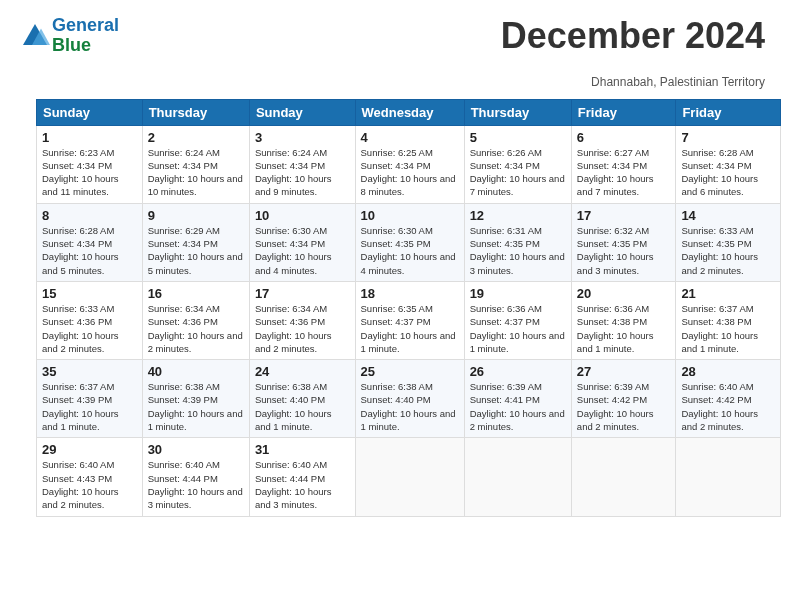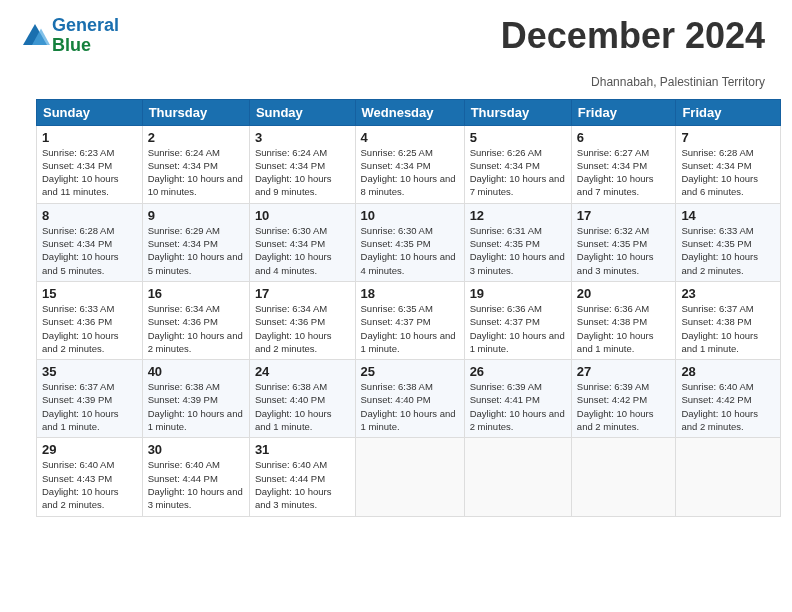--- a/index.html
+++ b/index.html
@@ -213,21 +213,21 @@
           </td>
           <td>
             <span class="day-num">19</span>
             <div class="day-info">Sunrise: 6:36 AM<br>Sunset: 4:37 PM<br>Daylight: 10 hours and 1 minute.</div>
           </td>
           <td>
             <span class="day-num">20</span>
             <div class="day-info">Sunrise: 6:36 AM<br>Sunset: 4:38 PM<br>Daylight: 10 hours and 1 minute.</div>
           </td>
           <td>
-            <span class="day-num">23</span>
+            <span class="day-num">21</span>
             <div class="day-info">Sunrise: 6:37 AM<br>Sunset: 4:38 PM<br>Daylight: 10 hours and 1 minute.</div>
           </td>
         </tr>
         <tr>
           <td>
             <span class="day-num">35</span>
             <div class="day-info">Sunrise: 6:37 AM<br>Sunset: 4:39 PM<br>Daylight: 10 hours and 1 minute.</div>
           </td>
           <td>
             <span class="day-num">40</span>

